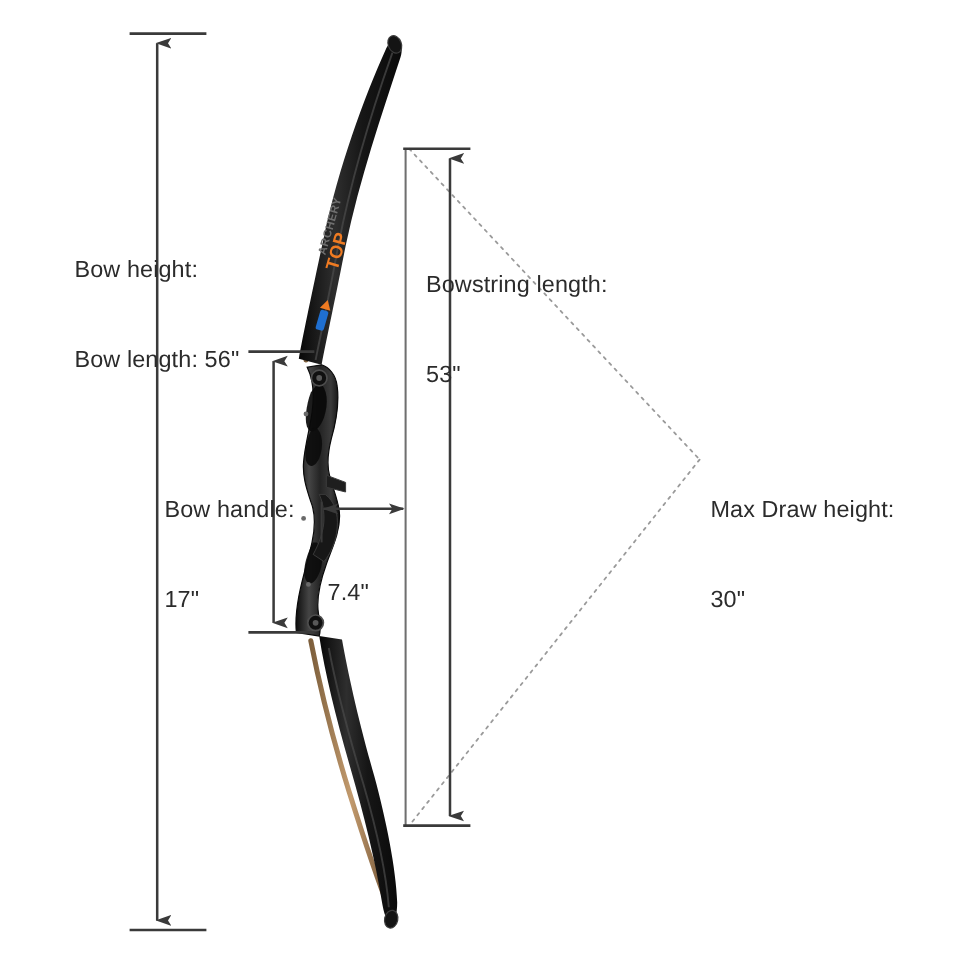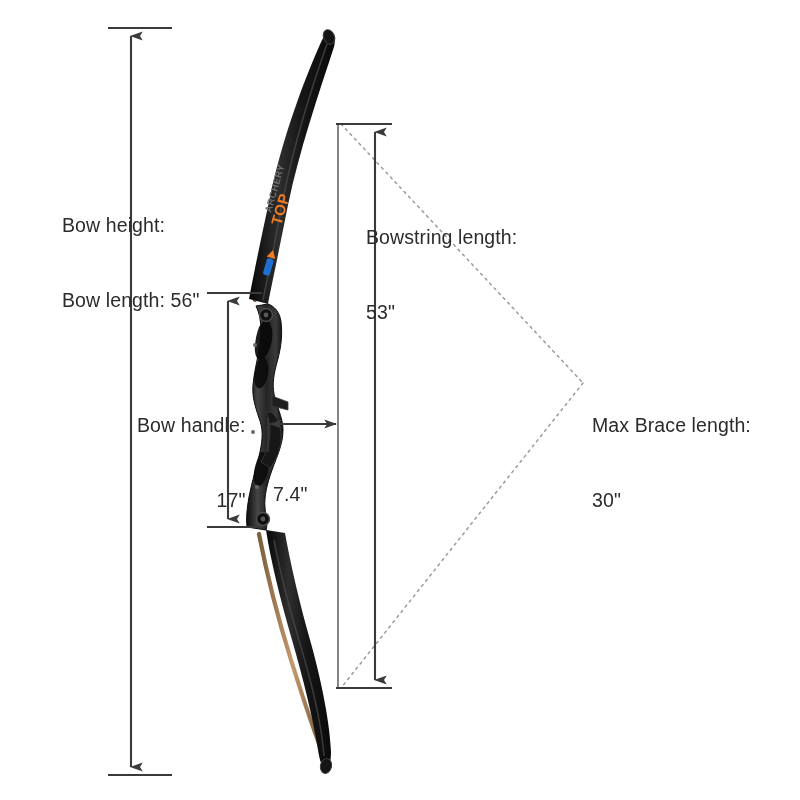--- a/index.html
+++ b/index.html
@@ -179,32 +179,32 @@
       <line x1="268" y1="418" x2="268" y2="452" stroke="#3a3a3a" stroke-width="1.6"></line>
       <line x1="270" y1="424" x2="336" y2="424" stroke="#3a3a3a" stroke-width="2.1" marker-start="url(#arrLeft)" marker-end="url(#arrRight)"></line>
     </g>
   </svg>
 
   <div class="anno" style="left:62px; top:163px;">
     <span class="ln">Bow height:</span>
     <span class="ln">Bow length: 56"</span>
   </div>
 
-  <div class="anno" style="left:366px; top:175px;">
+  <div class="anno" style="left:355px; top:175px;">
     <span class="ln">Bowstring length:</span>
     <span class="ln">53"</span>
   </div>
 
-  <div class="anno" style="left:137px; top:363px;text-align:right;">
+  <div class="anno" style="left:137px; top:363px;">
     <span class="ln">Bow handle:</span>
     <span class="ln">17"</span>
   </div>
 
   <div class="anno" style="left:273px; top:432px;">
     <span class="ln">7.4"</span>
   </div>
 
   <div class="anno" style="left:592px; top:363px;">
-    <span class="ln">Max Brace length:</span>
+    <span class="ln">Max Draw height:</span>
     <span class="ln">30"</span>
   </div>
 
 </div>
 
 </body></html>

